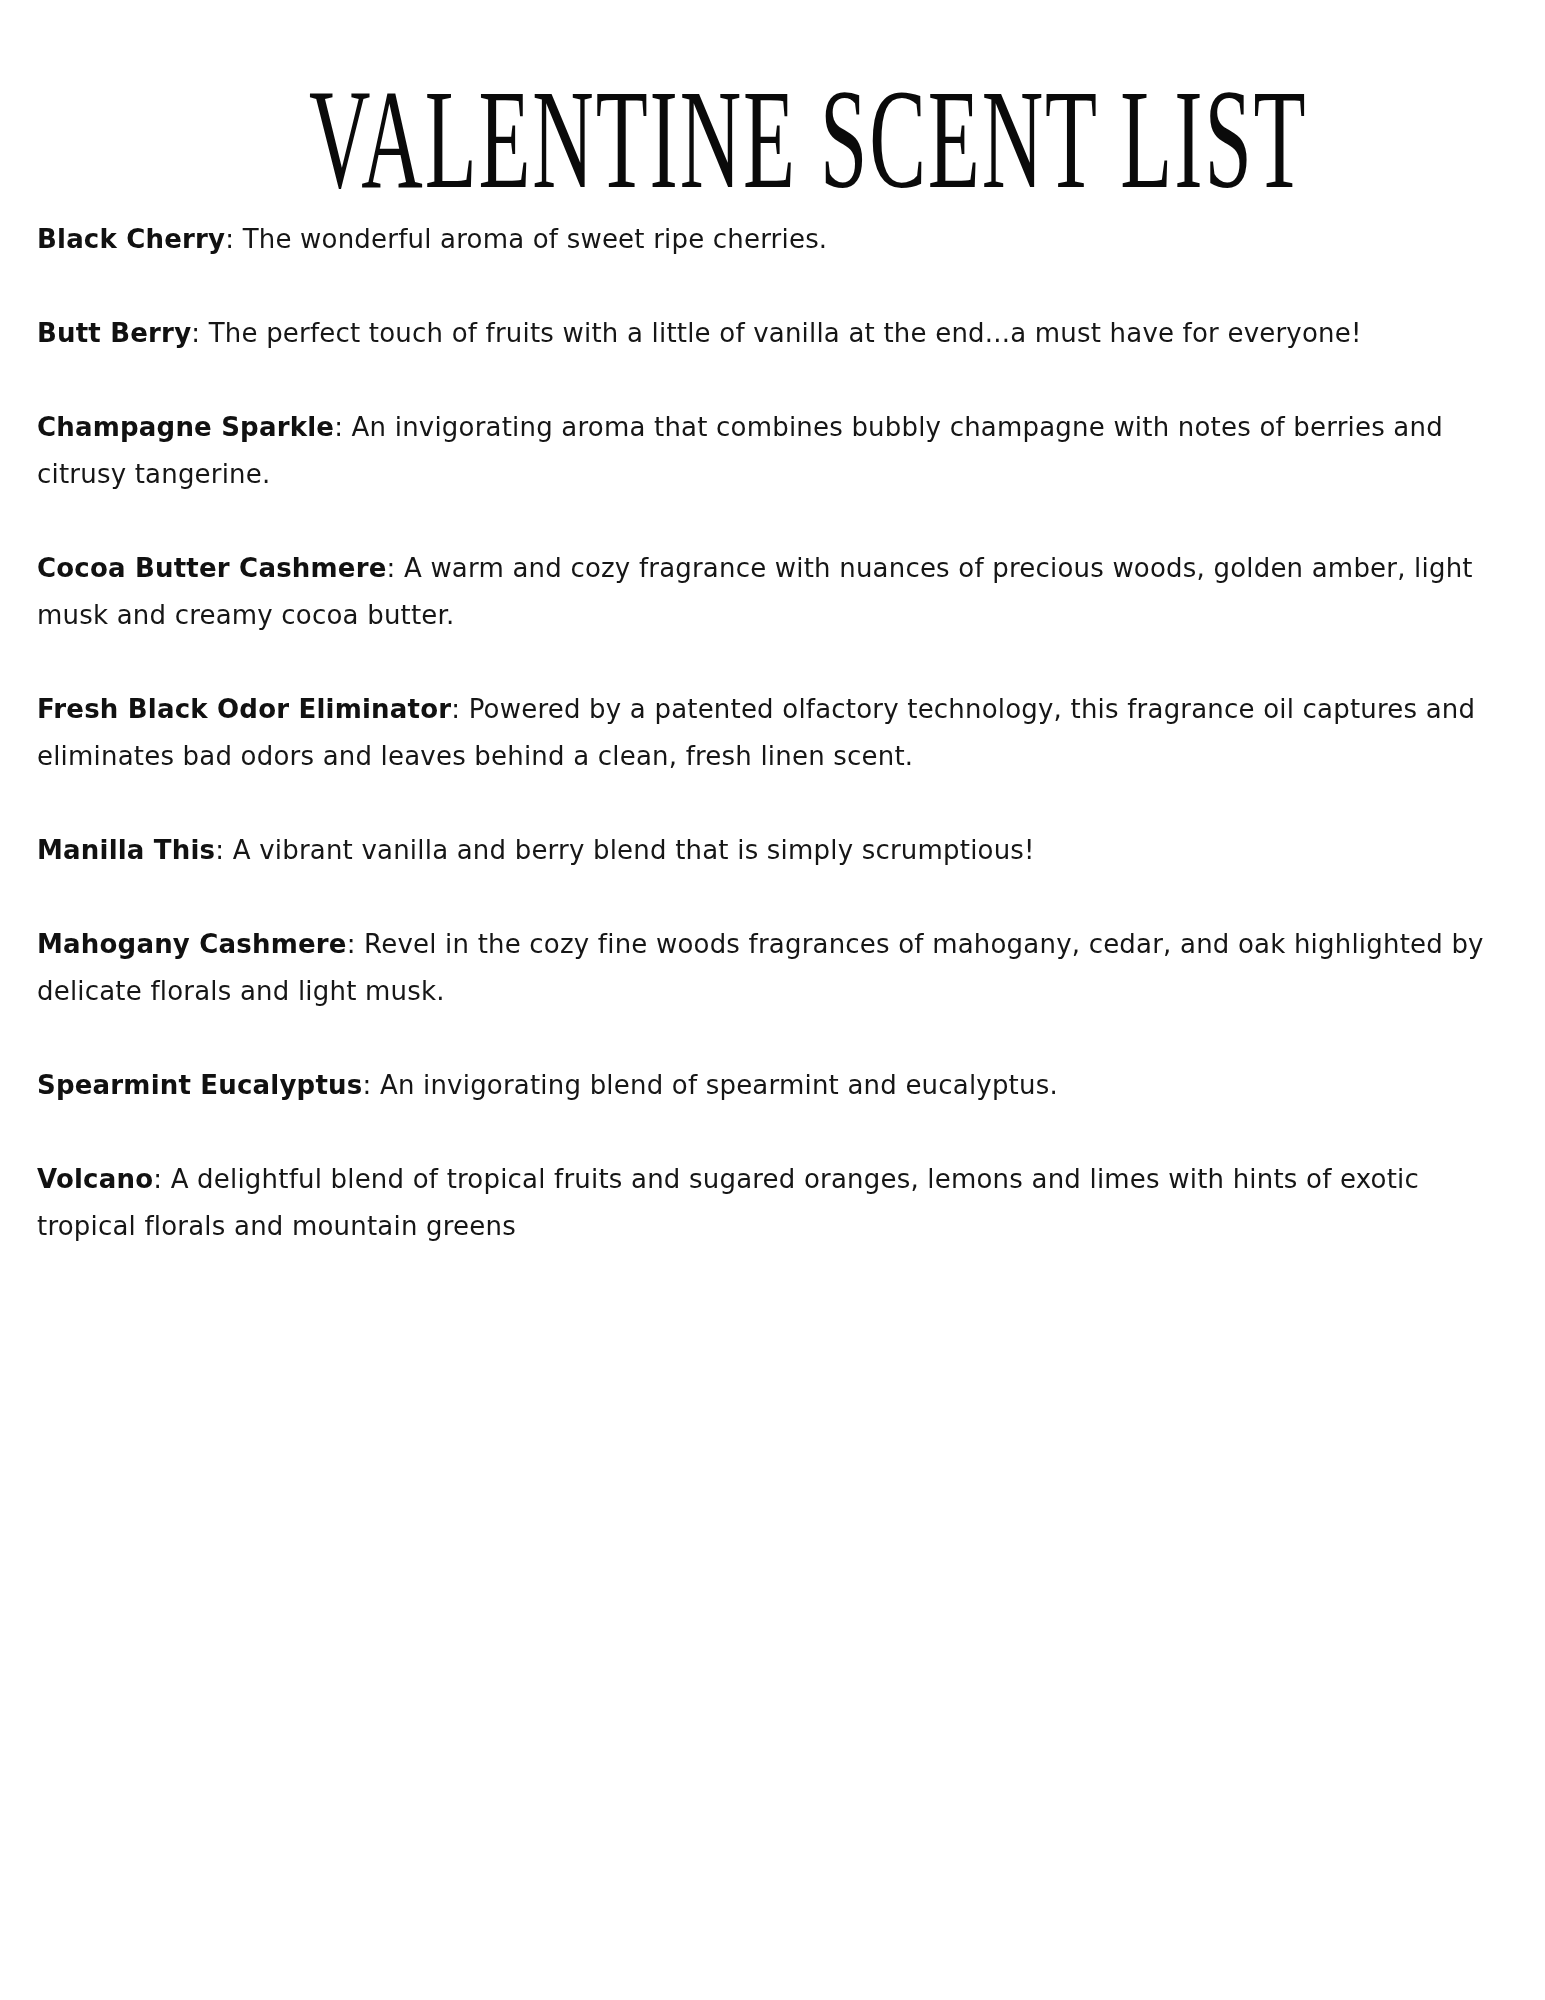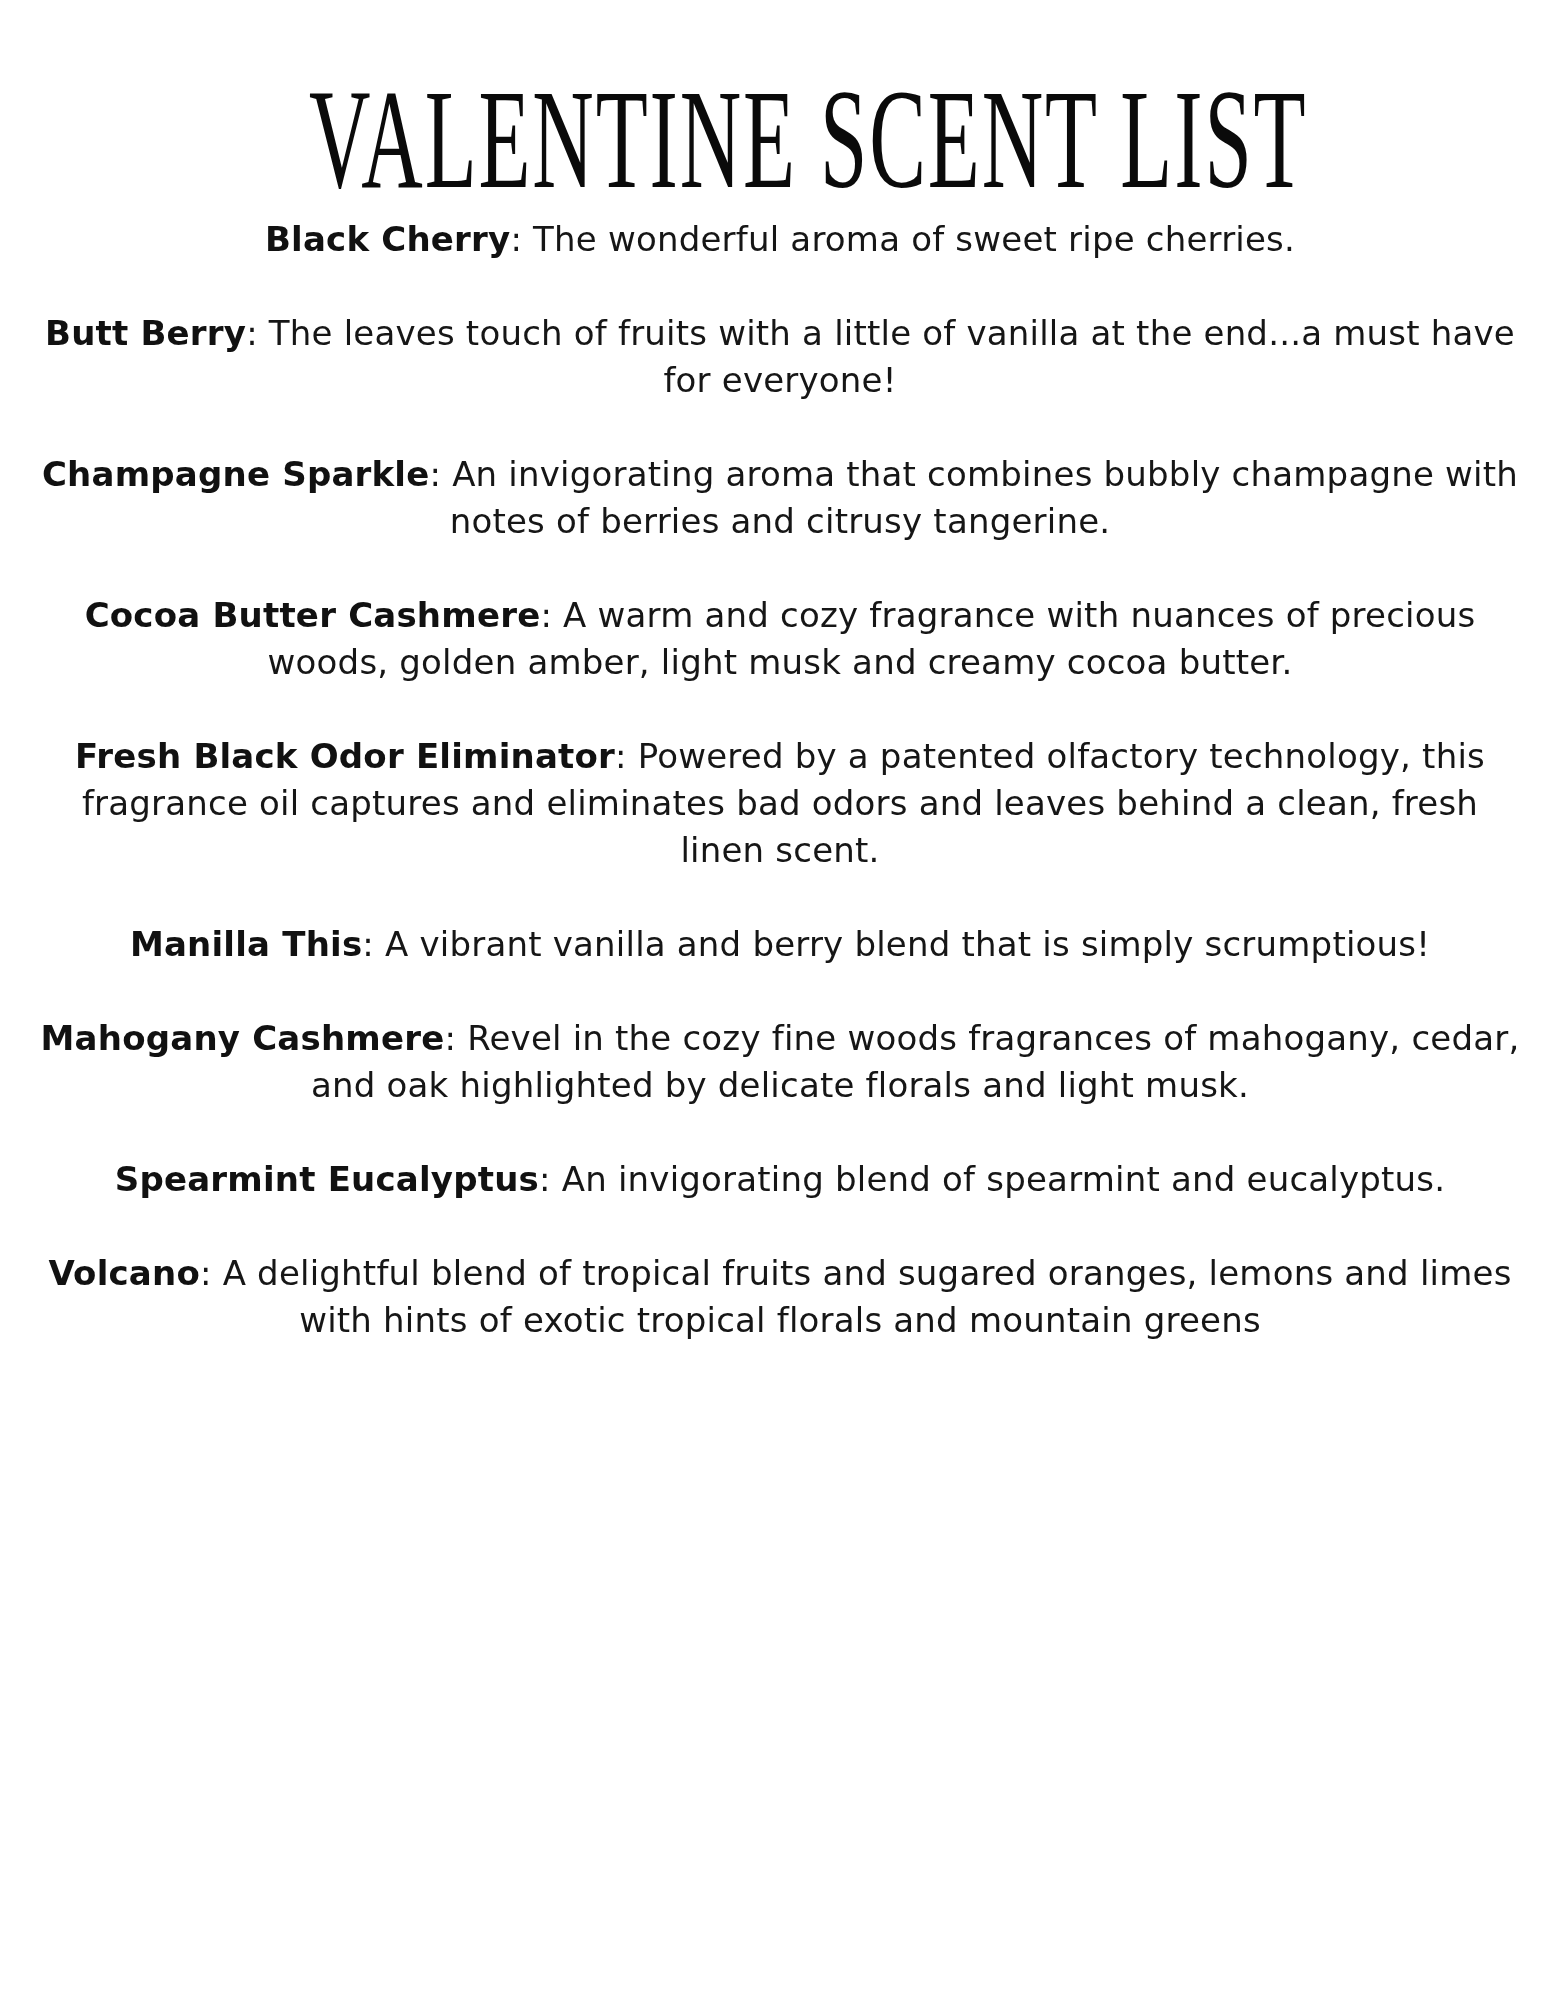--- a/index.html
+++ b/index.html
@@ -31,46 +31,45 @@
     color: #0a0a0a;
     transform: scaleX(0.60);
     transform-origin: 50% 50%;
   }
   .scent-list {
     margin-top: 6px;
     padding: 0 22px 0 37px;
   }
   .scent-item {
     margin: 0 0 47px 0;
-    font-size: 34px;
+    font-size: 26px;
     line-height: 47px;
     letter-spacing: 0.2px;
     color: #161616;
-    text-align: center;
   }
   .scent-item:last-child {
     margin-bottom: 12px;
   }
   .scent-name {
     font-weight: bold;
     color: #111111;
   }
 </style>
 </head>
 <body>
 
 <div class="page">
 
   <h1 class="page-title">VALENTINE SCENT LIST</h1>
 
   <div class="scent-list">
 
     <p class="scent-item"><span class="scent-name">Black Cherry</span><span class="scent-separator">: </span><span class="scent-description">The wonderful aroma of sweet ripe cherries.</span></p>
 
-    <p class="scent-item"><span class="scent-name">Butt Berry</span><span class="scent-separator">: </span><span class="scent-description">The leaves touch of fruits with a little of vanilla at the end...a must have for everyone!</span></p>
+    <p class="scent-item"><span class="scent-name">Butt Berry</span><span class="scent-separator">: </span><span class="scent-description">The perfect touch of fruits with a little of vanilla at the end...a must have for everyone!</span></p>
 
     <p class="scent-item"><span class="scent-name">Champagne Sparkle</span><span class="scent-separator">: </span><span class="scent-description">An invigorating aroma that combines bubbly champagne with notes of berries and citrusy tangerine.</span></p>
 
     <p class="scent-item"><span class="scent-name">Cocoa Butter Cashmere</span><span class="scent-separator">: </span><span class="scent-description">A warm and cozy fragrance with nuances of precious woods, golden amber, light musk and creamy cocoa butter.</span></p>
 
     <p class="scent-item"><span class="scent-name">Fresh Black Odor Eliminator</span><span class="scent-separator">: </span><span class="scent-description">Powered by a patented olfactory technology, this fragrance oil captures and eliminates bad odors and leaves behind a clean, fresh linen scent.</span></p>
 
     <p class="scent-item"><span class="scent-name">Manilla This</span><span class="scent-separator">: </span><span class="scent-description">A vibrant vanilla and berry blend that is simply scrumptious!</span></p>
 
     <p class="scent-item"><span class="scent-name">Mahogany Cashmere</span><span class="scent-separator">: </span><span class="scent-description">Revel in the cozy fine woods fragrances of mahogany, cedar, and oak highlighted by delicate florals and light musk.</span></p>

